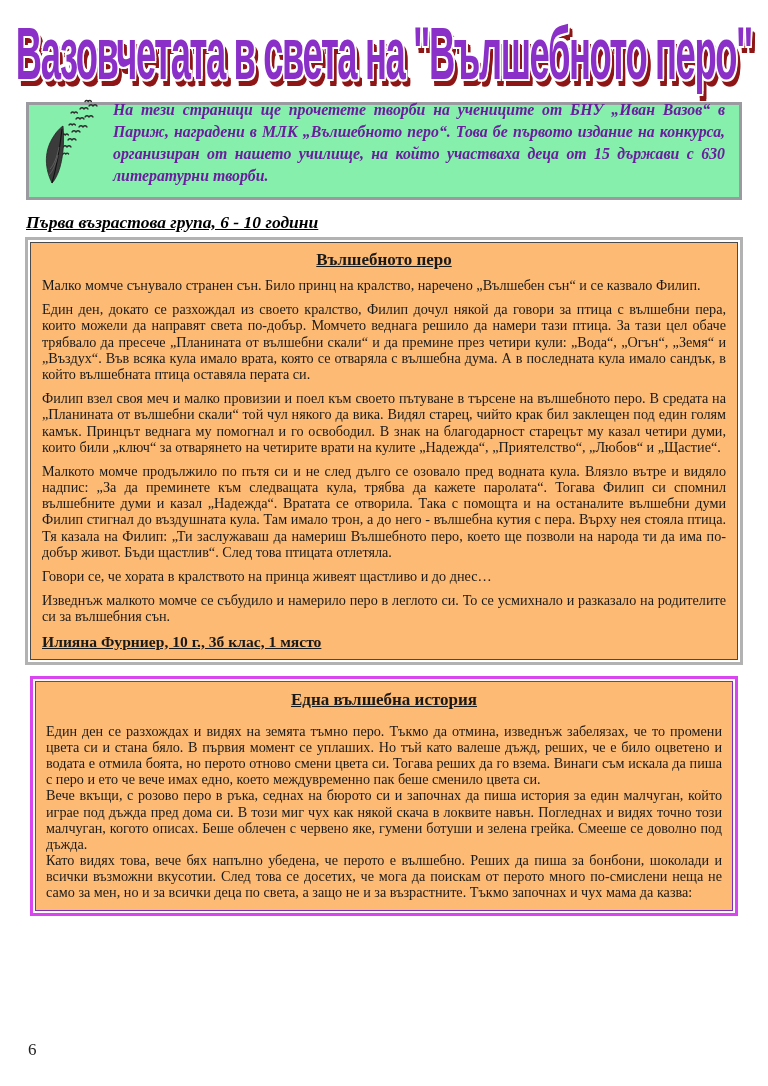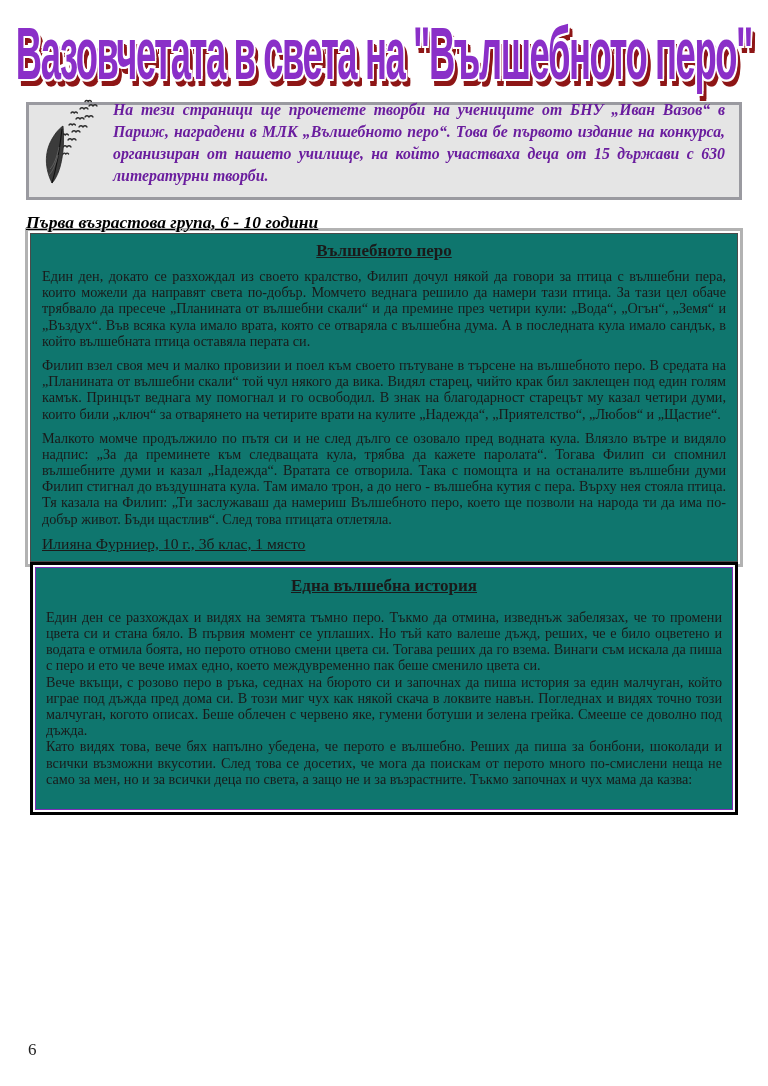--- a/index.html
+++ b/index.html
@@ -43,78 +43,79 @@
   }
 
   
   .intro-box {
     border: 3px solid #9a9aa0;
     height: 98px;
     display: flex; align-items: center;
     gap: 12px;
     padding: 4px 14px 20px 6px;
     margin: 6px 2px 10px 2px;
-    background: #e5e5e5;
+    background: #86efac;
   }
   .intro-icon { flex: 0 0 auto; width: 66px; height: 88px; }
   .intro-icon svg { width: 100%; height: 100%; display: block; }
   .intro-text {
     margin: 0;
     font-weight: bold;
     font-style: italic;
     font-size: 15.8px;
     line-height: 1.38;
     color: #6a1d9e;
     text-align: justify;
   }
 
   
   .group-heading {
-    margin: 12px 0 0 2px;
+    margin: 12px 0 9px 2px;
     font-size: 17.5px;
     font-weight: bold;
     font-style: italic;
     text-decoration: underline;
     color: #000;
   }
 
   
   .story-box {
-    background: #0f766e;
+    background: #fdba74;
     padding: 5px 11px 7px 11px;
     margin: 0 6px;
   }
   .story-box.gray {
     border: 1px solid #4a4a4a;
     box-shadow: 0 0 0 2px #ffffff, 0 0 0 5px #b2b2b2;
   }
   .story-box.purple {
-    border: 3px solid #000000;
+    border: 3px solid #d946ef;
     box-shadow: inset 0 0 0 2px #ffffff, inset 0 0 0 3px #7b2eb8;
-    padding: 9px 13px 25px 13px;
+    margin-top: 16px;
+    padding: 9px 13px 12px 13px;
   }
   .story-title {
     margin: 2px 0 7px 0;
     text-align: center;
     font-size: 17px;
     font-weight: bold;
     text-decoration: underline;
   }
   .story-box.purple .story-title { margin-bottom: 13px; }
   .story-box p.body-par {
     margin: 0 0 8px 0;
     font-size: 14.2px;
     line-height: 1.14;
     text-align: justify;
   }
   .story-box.purple p.body-par { margin: 0; font-family: Liberation Serif, serif; }
   .author-line {
     margin: 3px 0 1px 0;
     font-size: 15.6px;
-    font-weight: normal;
+    font-weight: bold;
     text-decoration: underline;
   }
 
   
   .page-number {
     position: absolute;
     left: 28px; bottom: 26px;
     font-size: 17px;
     color: #222;
   }
@@ -151,23 +152,26 @@
         <path d="M15 70 C19 66 22 58 24 48 M14 76 C18 72 21 64 23 56" fill="none" stroke="#6e6e6e" stroke-width="0.7"></path>
       </svg>
     </span>
     <p class="intro-text">На тези страници ще прочетете творби на учениците от БНУ „Иван Вазов“ в Париж, наградени в МЛК „Вълшебното перо“. Това бе първото издание на конкурса, организиран от нашето училище, на който участваха деца от 15 държави с 630 литературни творби.</p>
   </section>
 
   <h2 class="group-heading">Първа възрастова група, 6 - 10 години</h2>
 
   <article class="story-box gray">
     <h3 class="story-title">Вълшебното перо</h3>
+    <p class="body-par">Малко момче сънувало странен сън. Било принц на кралство, наречено „Вълшебен сън“ и се казвало Филип.</p>
     <p class="body-par">Един ден, докато се разхождал из своето кралство, Филип дочул някой да говори за птица с вълшебни пера, които можели да направят света по-добър. Момчето веднага решило да намери тази птица. За тази цел обаче трябвало да пресече „Планината от вълшебни скали“ и да премине през четири кули: „Вода“, „Огън“, „Земя“ и „Въздух“. Във всяка кула имало врата, която се отваряла с вълшебна дума. А в последната кула имало сандък, в който вълшебната птица оставяла перата си.</p>
     <p class="body-par">Филип взел своя меч и малко провизии и поел към своето пътуване в търсене на вълшебното перо. В средата на „Планината от вълшебни скали“ той чул някого да вика. Видял старец, чийто крак бил заклещен под един голям камък. Принцът веднага му помогнал и го освободил. В знак на благодарност старецът му казал четири думи, които били „ключ“ за отварянето на четирите врати на кулите „Надежда“, „Приятелство“, „Любов“ и „Щастие“.</p>
     <p class="body-par">Малкото момче продължило по пътя си и не след дълго се озовало пред водната кула. Влязло вътре и видяло надпис: „За да преминете към следващата кула, трябва да кажете паролата“. Тогава Филип си спомнил вълшебните думи и казал „Надежда“. Вратата се отворила. Така с помощта и на останалите вълшебни думи Филип стигнал до въздушната кула. Там имало трон, а до него - вълшебна кутия с пера. Върху нея стояла птица. Тя казала на Филип: „Ти заслужаваш да намериш Вълшебното перо, което ще позволи на народа ти да има по-добър живот. Бъди щастлив“. След това птицата отлетяла.</p>
+    <p class="body-par">Говори се, че хората в кралството на принца живеят щастливо и до днес…</p>
+    <p class="body-par">Изведнъж малкото момче се събудило и намерило перо в леглото си. То се усмихнало и разказало на родителите си за вълшебния сън.</p>
     <p class="author-line">Илияна Фурниер, 10 г., 3б клас, 1 място</p>
   </article>
 
   <article class="story-box purple">
     <h3 class="story-title">Една вълшебна история</h3>
     <p class="body-par">Един ден се разхождах и видях на земята тъмно перо. Тъкмо да отмина, изведнъж забелязах, че то промени цвета си и стана бяло. В първия момент се уплаших. Но тъй като валеше дъжд, реших, че е било оцветено и водата е отмила боята, но перото отново смени цвета си. Тогава реших да го взема. Винаги съм искала да пиша с перо и ето че вече имах едно, което междувременно пак беше сменило цвета си.</p>
     <p class="body-par">Вече вкъщи, с розово перо в ръка, седнах на бюрото си и започнах да пиша история за един малчуган, който играе под дъжда пред дома си. В този миг чух как някой скача в локвите навън. Погледнах и видях точно този малчуган, когото описах. Беше облечен с червено яке, гумени ботуши и зелена грейка. Смееше се доволно под дъжда.</p>
     <p class="body-par">Като видях това, вече бях напълно убедена, че перото е вълшебно. Реших да пиша за бонбони, шоколади и всички възможни вкусотии. След това се досетих, че мога да поискам от перото много по-смислени неща не само за мен, но и за всички деца по света, а защо не и за възрастните. Тъкмо започнах и чух мама да казва:</p>
   </article>
 

